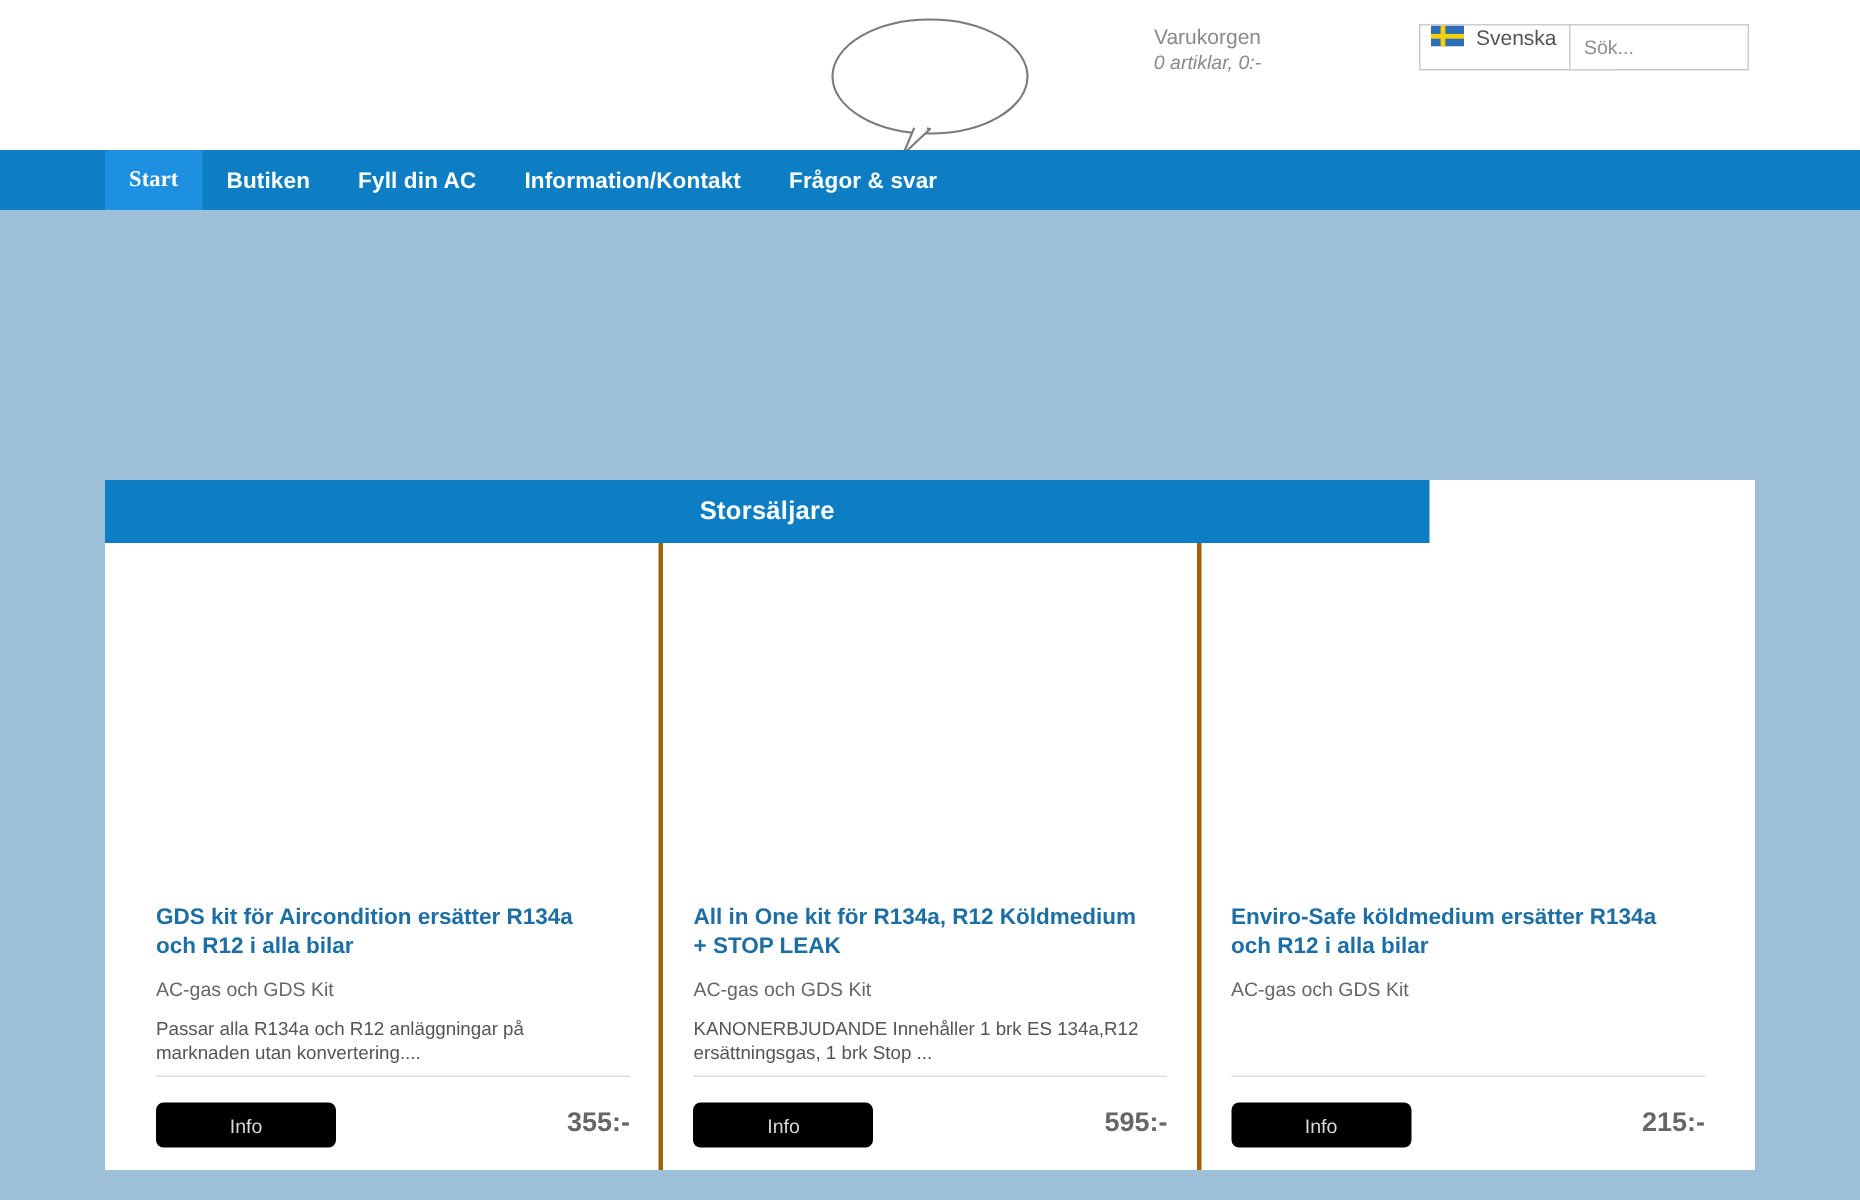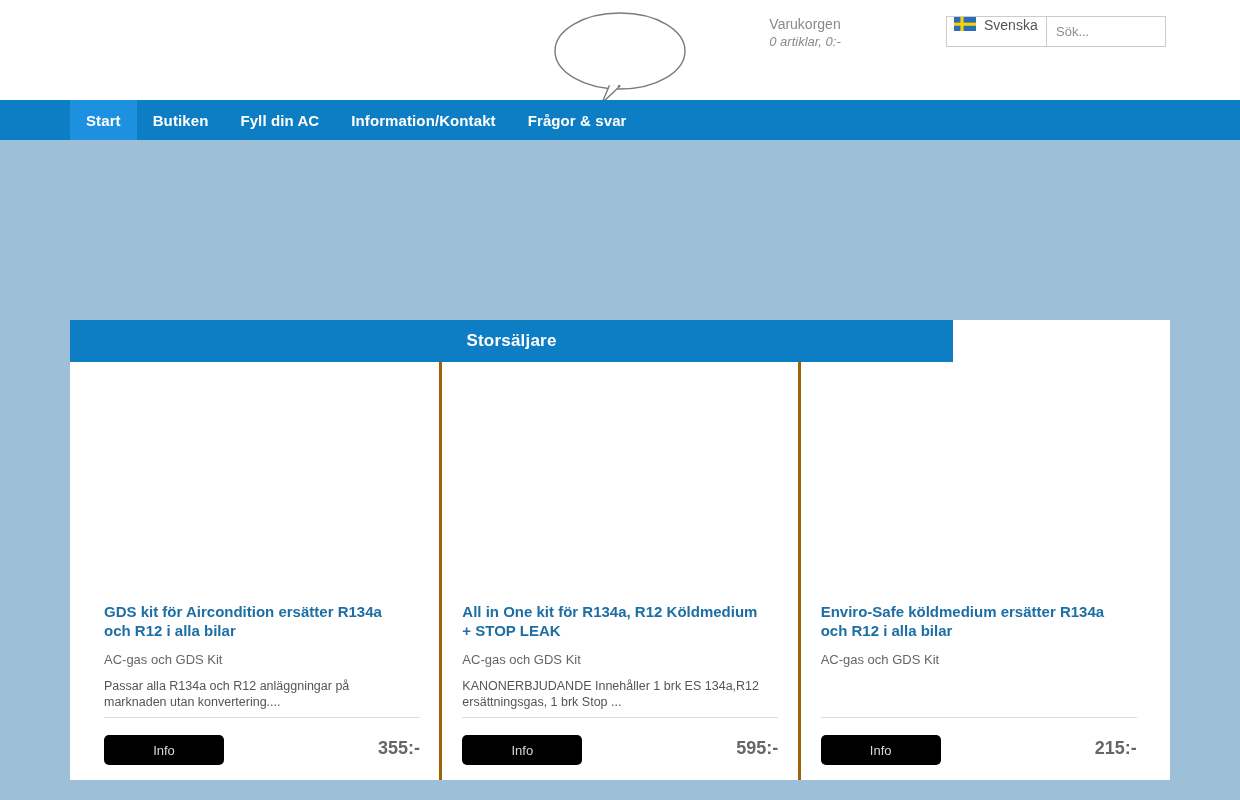--- a/index.html
+++ b/index.html
@@ -87,21 +87,21 @@
   .nav-item {
     display: flex; align-items: center;
     padding: 0 16px;
     font-size: 15px;
     font-weight: bold;
     color: #ffffff;
     white-space: nowrap;
     cursor: pointer;
     letter-spacing: 0.1px;
   }
-  .nav-item.active { background: #1e90e0; }
+  .nav-item.active { background: #1e90e0; font-family: Liberation Serif, serif; }
 
   
   .page-bg {
     position: absolute; left: 0; top: 140px;
     width: 1240px; height: 660px;
     background: #9dc0d8;
   }
 
   .panel {
     position: absolute; left: 70px; top: 320px;

